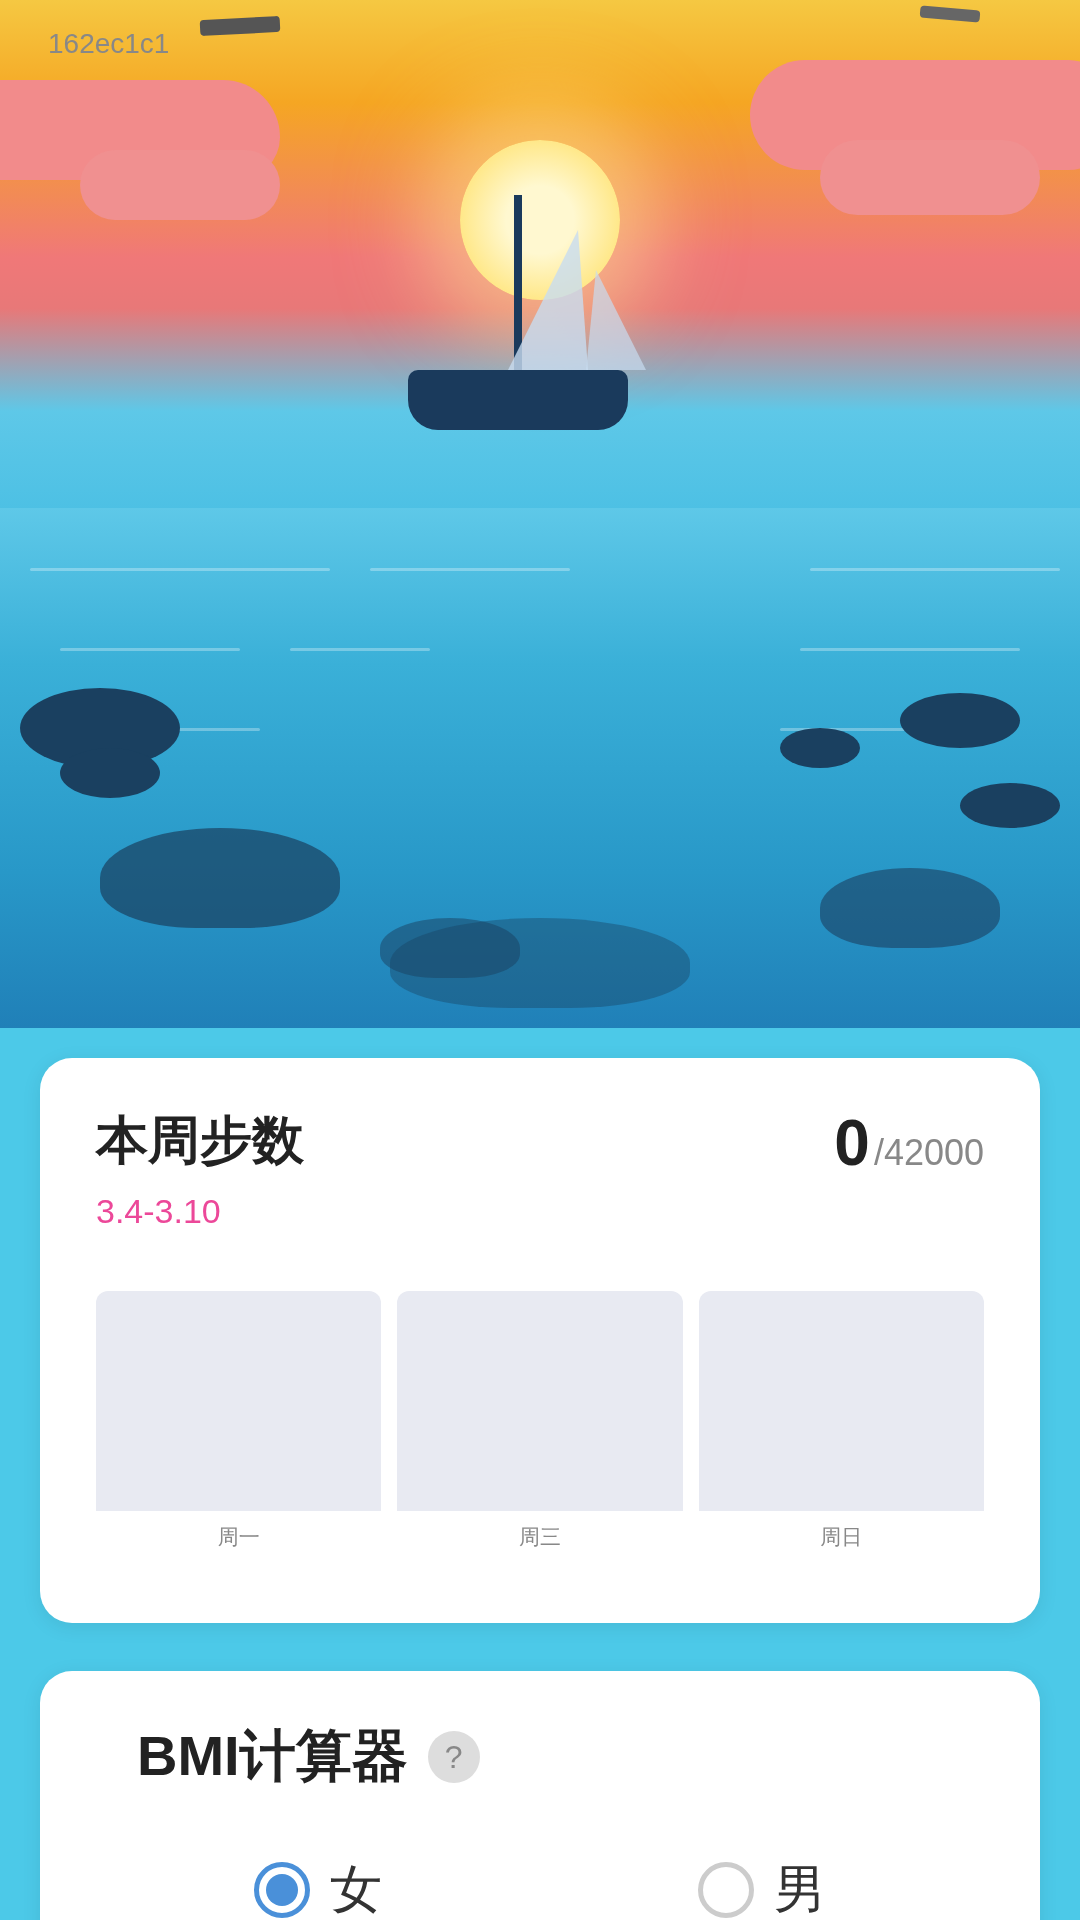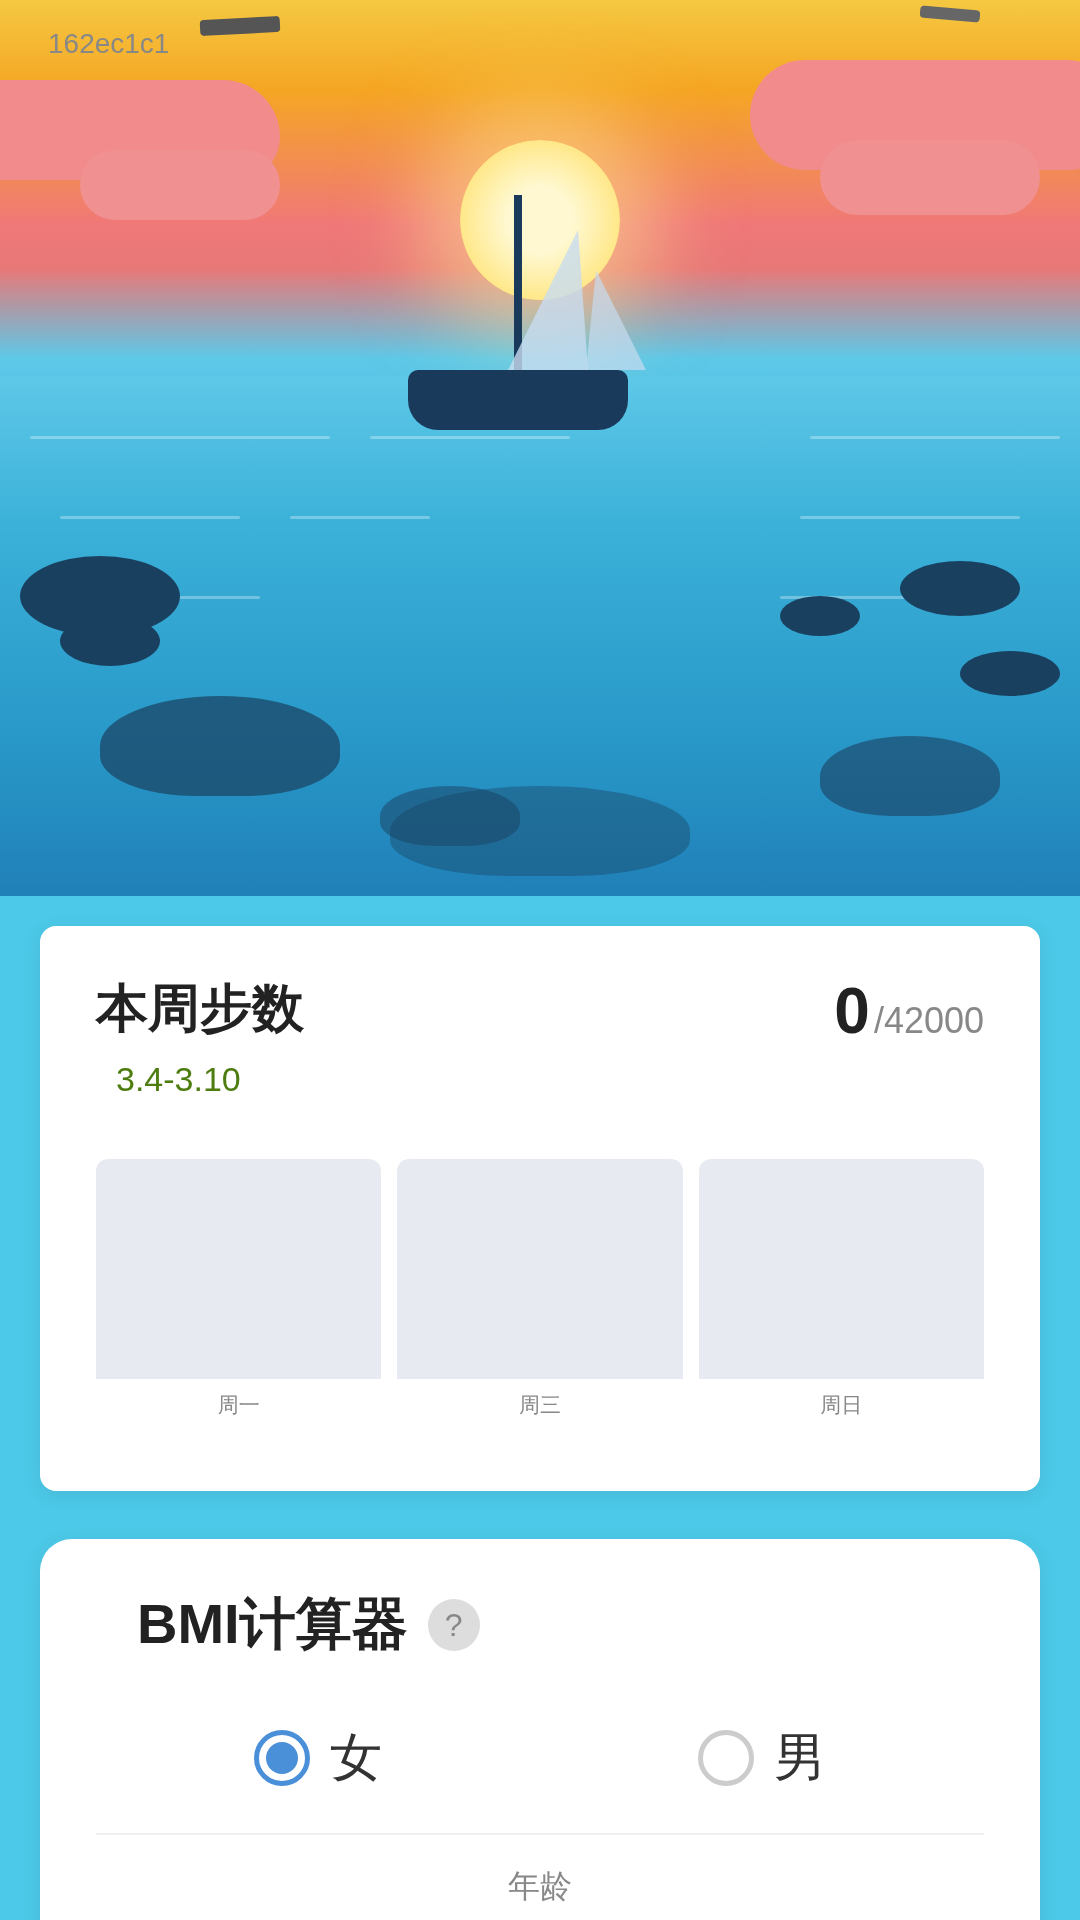--- a/index.html
+++ b/index.html
@@ -9,21 +9,21 @@
       width: 1080px;
       min-height: 1920px;
       font-family: -apple-system, 'PingFang SC', 'Helvetica Neue', sans-serif;
       background: #4cc9e8;
       overflow-x: hidden;
     }
 
     
     .hero {
       width: 100%;
-      height: 896px;
+      height: 1028px;
       position: relative;
       overflow: hidden;
       background: linear-gradient(180deg, #f5c842 0%, #f5a623 10%, #f07878 25%, #e87878 30%, #5ec8e8 40%, #3ab8e0 60%, #2aaed8 80%, #28a8d0 100%);
       padding-left: 8px;
     }
 
     
     .hero-sun {
       position: absolute;
       width: 160px;
@@ -154,21 +154,21 @@
 
     
     .content-area {
       background: #4cc9e8;
       padding: 30px 40px 60px;
     }
 
     
     .card {
       background: #fff;
-      border-radius: 16px;
+      border-radius: 32px;
       padding: 48px 56px;
       margin-bottom: 48px;
       box-shadow: 0 4px 20px rgba(0,0,0,0.08);
     }
 
     .card-header {
       display: flex;
       justify-content: space-between;
       align-items: flex-start;
       margin-bottom: 12px;
@@ -192,23 +192,22 @@
       color: #222;
     }
 
     .step-total {
       font-size: 36px;
       color: #888;
     }
 
     .date-range {
       font-size: 34px;
-      color: #4d7c0f;
+      color: #ec4899;
       margin-bottom: 40px;
-      margin-left: 20px;
     }
 
     
     .bar-chart {
       display: flex;
       justify-content: space-between;
       align-items: flex-end;
       gap: 16px;
       height: 280px;
       margin-bottom: 24px;

